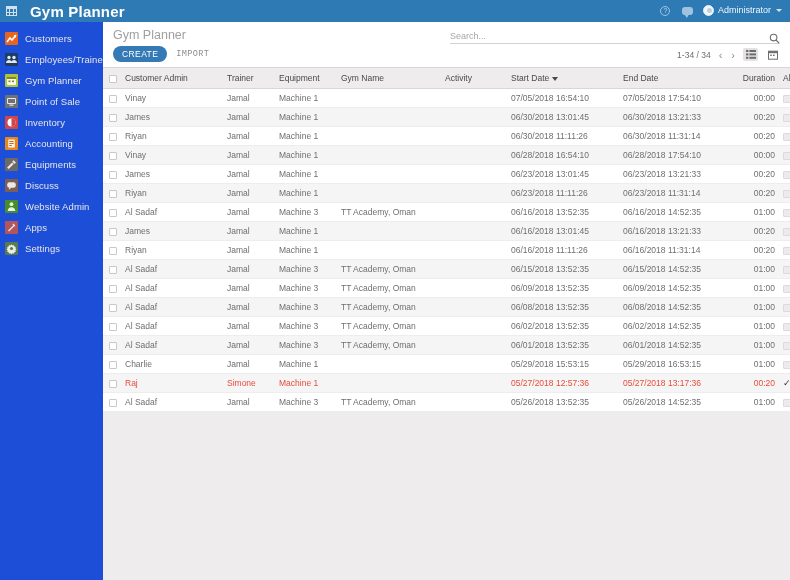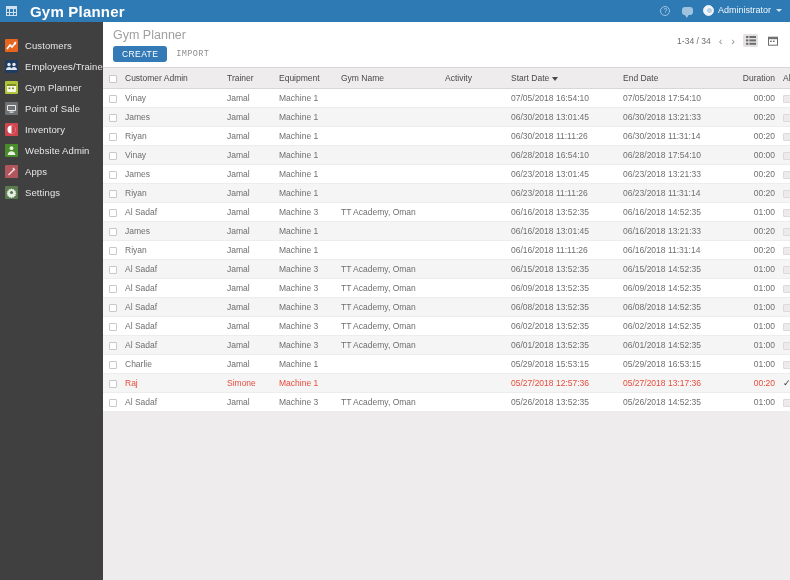--- a/index.html
+++ b/index.html
@@ -89,23 +89,23 @@
     border-right: 3px solid transparent;
     border-top: 3px solid #d4e5f2;
   }
 
   
   .shell { display: flex; height: 558px; }
 
   
   .sidebar {
     width: 103px;
-    background: #404040;
+    background: #1d4ed8;
     flex: 0 0 103px;
-    padding-top: 13px;
+    padding-top: 6px;
   }
   .side-item {
     display: flex;
     align-items: center;
     height: 21px;
     padding-left: 5px;
     gap: 7px;
     cursor: pointer;
   }
   .side-ico {
@@ -148,21 +148,21 @@
     cursor: pointer;
   }
   .btn-row { display: flex; align-items: center; gap: 9px; }
   .btn-create {
     background: #337ab7;
     color: #fff;
     font-size: 8.5px;
     letter-spacing: .4px;
     padding: 3px 9px;
     border: none;
-    border-radius: 3px;
+    border-radius: 8px;
     cursor: pointer;
     font-family: "Liberation Sans", sans-serif;
   }
   .btn-import {
     background: none;
     border: none;
     color: #8d8d8d;
     font-size: 8.5px;
     letter-spacing: .4px;
     cursor: pointer;
@@ -334,22 +334,51 @@
     <div class="side-item">
       <span class="side-ico" style="background:#d0464f">
         <svg width="13" height="13" viewBox="0 0 13 13">
             <circle cx="6.5" cy="6.5" r="4" fill="#fff"></circle>
             <path d="M6.5 2.5v8a4 4 0 000-8z" fill="#d0464f"></path>
           </svg>
       </span>
       <span class="side-label">Inventory</span>
     </div>
 
-
-
+    <div class="side-item">
+      <span class="side-ico" style="background:#e8861f">
+        <svg width="13" height="13" viewBox="0 0 13 13">
+            <rect x="3.2" y="2.5" width="6.6" height="8" rx=".6" fill="#fff" opacity=".92"></rect>
+            <rect x="4.3" y="4" width="4.4" height="1" fill="#c96a11"></rect>
+            <rect x="4.3" y="6" width="4.4" height="1" fill="#c96a11"></rect>
+            <rect x="4.3" y="8" width="2.6" height="1" fill="#c96a11"></rect>
+          </svg>
+      </span>
+      <span class="side-label">Accounting</span>
+    </div>
+
+    <div class="side-item">
+      <span class="side-ico" style="background:#6d6a66">
+        <svg width="13" height="13" viewBox="0 0 13 13">
+            <path d="M8.5 2.2l2.4 2.4-1.3 1.3-2.4-2.4z" fill="#eceae8"></path>
+            <path d="M7.1 4.4l1.6 1.6-5 5-1.6-1.6z" fill="#eceae8"></path>
+          </svg>
+      </span>
+      <span class="side-label">Equipments</span>
+    </div>
+
+    <div class="side-item">
+      <span class="side-ico" style="background:#7a5f56">
+        <svg width="13" height="13" viewBox="0 0 13 13">
+            <rect x="2.2" y="3.2" width="8.6" height="5.6" rx="2.2" fill="#efe9e6"></rect>
+            <path d="M4.2 8.4l-.4 2.4 2.6-2z" fill="#efe9e6"></path>
+          </svg>
+      </span>
+      <span class="side-label">Discuss</span>
+    </div>
 
 
     <div class="side-item">
       <span class="side-ico" style="background:#4a8c2a">
         <svg width="13" height="13" viewBox="0 0 13 13">
             <circle cx="6.5" cy="4.2" r="1.9" fill="#e9f3e3"></circle>
             <path d="M2.7 11c0-2.3 1.7-3.8 3.8-3.8S10.3 8.7 10.3 11z" fill="#e9f3e3"></path>
           </svg>
       </span>
       <span class="side-label">Website Admin</span>
@@ -380,20 +409,29 @@
   <div class="main">
 
     <div class="ctrl-panel">
       <div class="breadcrumb">Gym Planner</div>
       <div class="btn-row">
         <button class="btn-create">CREATE</button>
         <button class="btn-import">IMPORT</button>
       </div>
 
       <div class="search-block">
+        <div class="search-row">
+          <input class="search-input" type="text" placeholder="Search..." style="">
+          <span class="search-ico">
+            <svg width="11" height="11" viewBox="0 0 11 11">
+                <circle cx="4.6" cy="4.6" r="3.3" fill="none" stroke="#6e6c6d" stroke-width="1.1"></circle>
+                <line x1="7.1" y1="7.1" x2="10" y2="10" stroke="#6e6c6d" stroke-width="1.2"></line>
+              </svg>
+          </span>
+        </div>
         <div class="pager-row">
           <span class="pager-count">1-34 / 34</span>
           <span class="chev">‹</span>
           <span class="chev">›</span>
           <span class="view-btn active">
             <svg width="10" height="9" viewBox="0 0 10 9">
                 <rect x="0" y="0" width="2.4" height="2" fill="#6e6c6d"></rect>
                 <rect x="3.4" y="0" width="6.6" height="2" fill="#6e6c6d"></rect>
                 <rect x="0" y="3.4" width="2.4" height="2" fill="#6e6c6d"></rect>
                 <rect x="3.4" y="3.4" width="6.6" height="2" fill="#6e6c6d"></rect>

